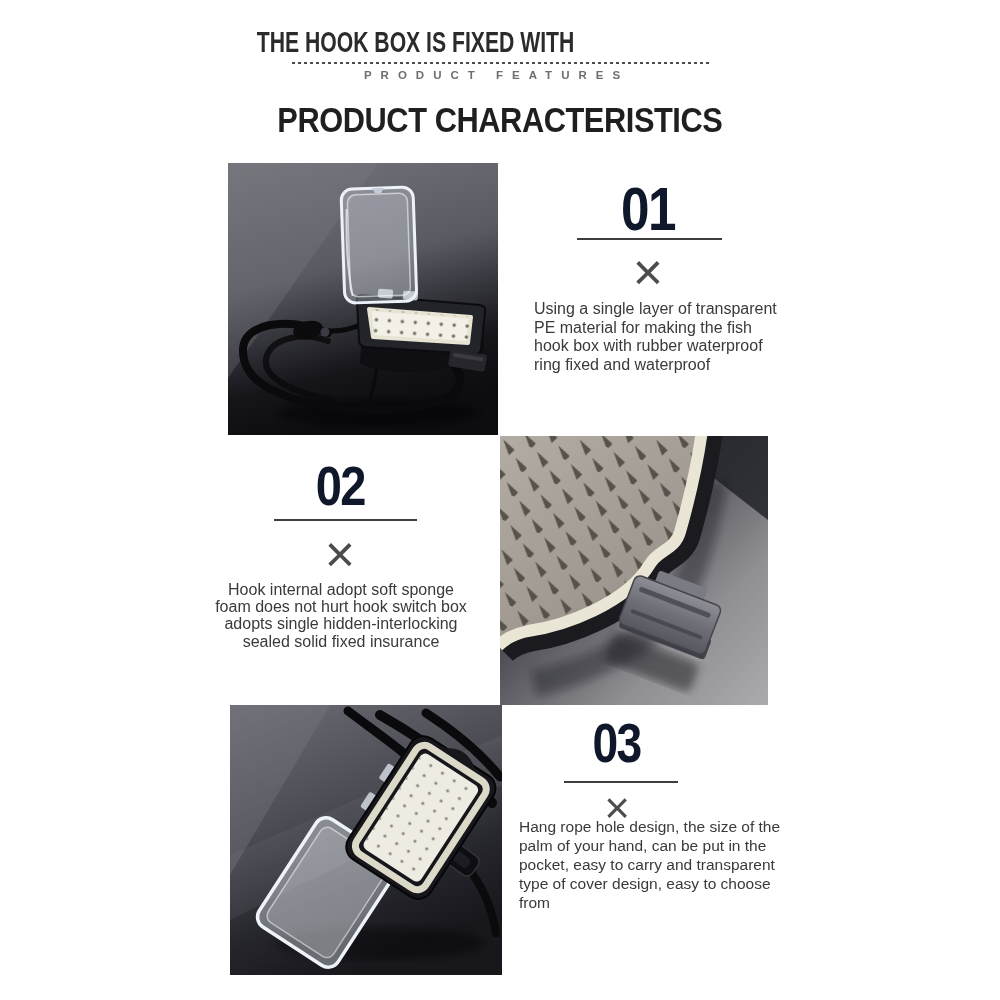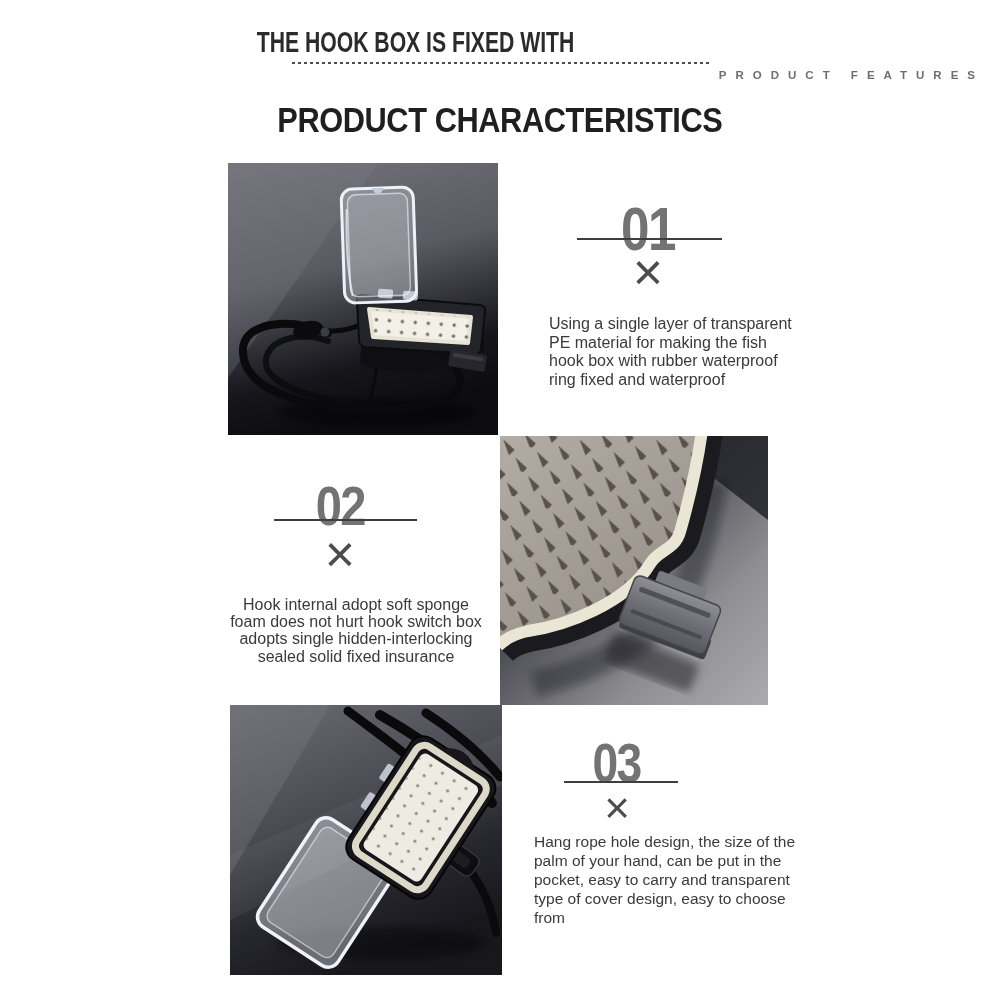--- a/index.html
+++ b/index.html
@@ -8,40 +8,40 @@
     background:#ffffff;overflow:hidden;
     font-family:"Liberation Sans", sans-serif;color:#333;
   }
   .abs{position:absolute;}
   
   .title{left:0;top:27px;width:832px;text-align:center;
     font-size:29px;font-weight:bold;color:#2b2b2b;line-height:30px;white-space:nowrap;}
   .title .squeeze{display:inline-block;transform:scaleX(0.73);transform-origin:center;letter-spacing:0px;}
   .dashline{left:292px;top:62px;width:420px;height:2px;
     background:repeating-linear-gradient(90deg,#4b4b4b 0 3px,transparent 3px 6px);}
-  .eyebrow{left:0;top:69px;width:984px;text-align:right;font-size:11.5px;
+  .eyebrow{left:0;top:69px;width:984px;text-align:center;font-size:11.5px;
     letter-spacing:9px;padding-left:9px;box-sizing:border-box;color:#6e6e6e;font-weight:bold;}
   .heading{left:0;top:101px;width:1000px;text-align:center;font-size:35px;font-weight:bold;
     color:#1f1f1f;line-height:37px;white-space:nowrap;}
   .heading .squeeze{display:inline-block;transform:scaleX(0.88);transform-origin:center;letter-spacing:-0.5px;}
   
-  .num{text-align:center;font-weight:bold;color:#737373;line-height:1;margin-top:20px;}
+  .num{text-align:center;font-weight:bold;color:#0f172a;line-height:1;}
   .num .squeeze{display:inline-block;transform:scaleX(0.84);transform-origin:center;letter-spacing:-2px;}
   .num1{left:528px;top:179px;width:240px;font-size:61px;}
   .num2{left:220px;top:458px;width:240px;font-size:56px;}
   .num3{left:497px;top:716px;width:240px;font-size:55px;}
   .rule{height:2px;background:#3e3e3e;}
   .rule1{left:577px;top:238px;width:145px;}
   .rule2{left:274px;top:519px;width:143px;}
   .rule3{left:564px;top:781px;width:114px;}
   .xmark{text-align:center;color:#4c4c4c;font-weight:normal;line-height:1;}
   .x1{left:528px;top:246px;width:240px;font-size:52px;}
   .x2{left:220px;top:528px;width:240px;font-size:52px;}
   .x3{left:497px;top:786px;width:240px;font-size:44px;}
-  .desc{margin:16px;white-space:pre-line;color:#3a3a3a;}
+  .desc{margin:1px;white-space:pre-line;color:#3a3a3a;}
   .desc1{left:533px;top:299px;width:262px;font-size:16px;line-height:18.5px;text-align:left;}
   .desc2{left:185px;top:580px;width:310px;font-size:16px;line-height:17.2px;text-align:center;}
   .desc3{left:518px;top:816px;width:282px;font-size:15.5px;line-height:19px;text-align:left;}
   
   .photo{margin:0;padding:0;line-height:0;}
   .photo1{left:228px;top:163px;width:270px;height:272px;}
   .photo2{left:500px;top:436px;width:268px;height:269px;}
   .photo3{left:230px;top:705px;width:272px;height:270px;}
 </style>
 </head>

